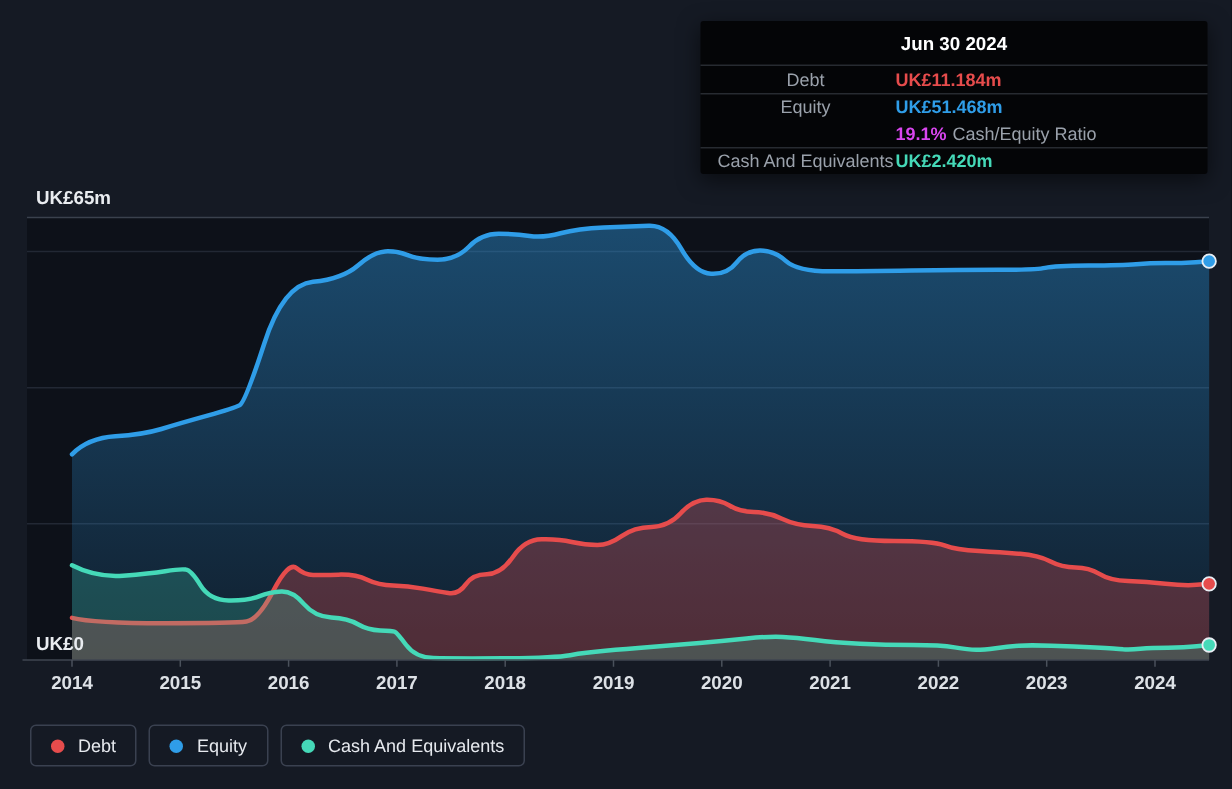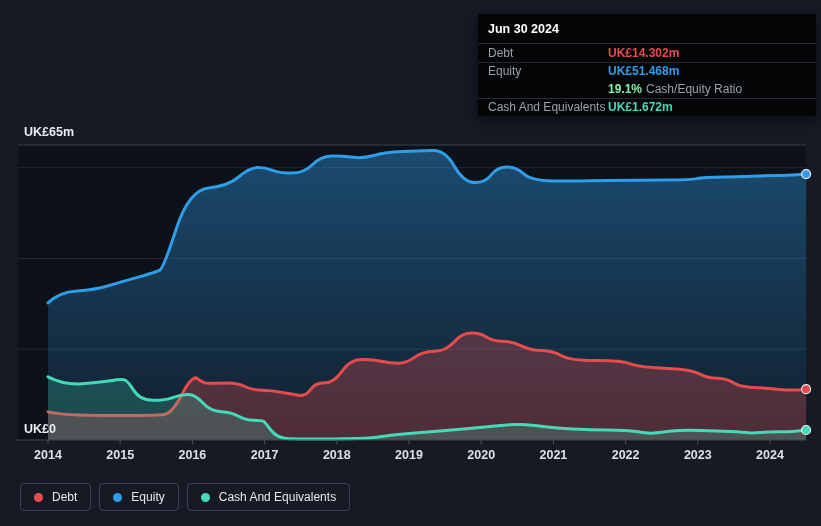--- a/index.html
+++ b/index.html
@@ -8,35 +8,36 @@
     background:#151a24;
     font-family:"Liberation Sans", sans-serif;
     position:relative;overflow:hidden;
     -webkit-font-smoothing:antialiased;
   }
   .chart-root{position:absolute;inset:0;}
   svg.chart{position:absolute;left:0;top:0;}
 
   
   .tooltip{
-    position:absolute;left:478px;top:14px;width:338px;
+    position:absolute;left:467px;top:14px;width:338px;
     background:#040507;border-radius:2px;
     box-shadow:0 4px 14px rgba(0,0,0,.55);
     font-size:12px;color:#9aa1ab;z-index:5;
     box-sizing:border-box;
+    text-align:center;
   }
   .tt-title{
     padding:8px 10px 7px 10px;color:#ffffff;font-weight:bold;
     border-bottom:1px solid #272b31;font-size:12.5px;
   }
   .tt-row{display:flex;align-items:center;padding:0 10px;height:17.5px;}
   .tt-row.divided{border-bottom:1px solid #272b31;}
   .tt-label{width:120px;flex:none;color:#9aa1ab;}
   .tt-value{font-weight:bold;}
-  .tt-ratio-bold{color:#86efac;font-weight:bold;margin-right:4px;}
+  .tt-ratio-bold{color:#d946ef;font-weight:bold;margin-right:4px;}
 
   
   .legend{position:absolute;left:20px;top:483px;display:flex;gap:8px;z-index:4;}
   .legend-pill{
     display:flex;align-items:center;gap:9px;
     border:1px solid #3a4150;border-radius:4px;
     padding:0 13px;height:26px;background:transparent;
     color:#e6e9ee;font-size:12px;cursor:pointer;
   }
   .legend-dot{width:9px;height:9px;border-radius:50%;flex:none;}
@@ -99,35 +100,35 @@
         <text x="770" y="459" fill="#dde1e6" font-size="12.5" font-weight="700" text-anchor="middle">2024</text>
         <text x="24" y="136" fill="#e9ecf0" font-size="12.5" font-weight="700">UK£65m</text>
         <text x="24" y="433" fill="#e9ecf0" font-size="12.5" font-weight="700">UK£0</text>
       </g>
   </svg>
 
   <div class="tooltip">
     <div class="tt-title">Jun 30 2024</div>
     <div class="tt-row divided">
       <span class="tt-label">Debt</span>
-      <span class="tt-value" style="color: rgb(230, 76, 76);">UK£14.302m</span>
+      <span class="tt-value" style="color: rgb(230, 76, 76);">UK£11.184m</span>
     </div>
     <div class="tt-row">
       <span class="tt-label">Equity</span>
       <span class="tt-value" style="color: rgb(47, 157, 232);">UK£51.468m</span>
     </div>
     <div class="tt-row divided">
       <span class="tt-label"></span>
       <span>
         <span class="tt-ratio-bold">19.1%</span><span>Cash/Equity Ratio</span>
       </span>
     </div>
     <div class="tt-row">
       <span class="tt-label">Cash And Equivalents</span>
-      <span class="tt-value" style="color: rgb(69, 217, 184);">UK£1.672m</span>
+      <span class="tt-value" style="color: rgb(69, 217, 184);">UK£2.420m</span>
     </div>
   </div>
 
   <div class="legend">
     <div class="legend-pill">
       <span class="legend-dot" style="background: rgb(230, 76, 76);"></span>
       <span>Debt</span>
     </div>
     <div class="legend-pill">
       <span class="legend-dot" style="background: rgb(47, 157, 232);"></span>

